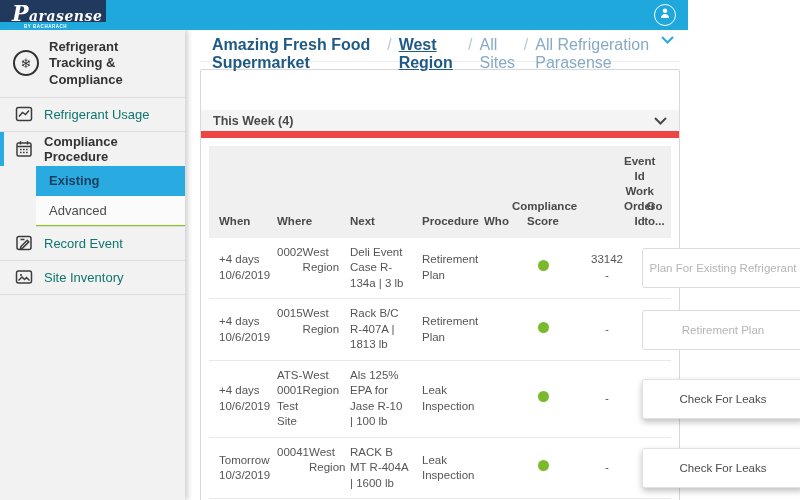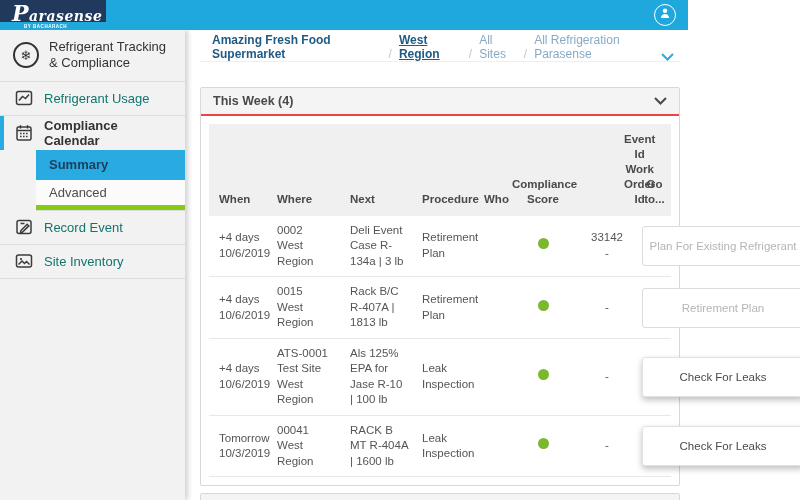--- a/index.html
+++ b/index.html
@@ -18,68 +18,68 @@
   .logo-script::first-letter { font-size:22px; }
   .logo-sub { display:block; font-size:4.5px; font-weight:bold; letter-spacing:.12em; margin:1px 0 0 12px; }
   .user-btn { width:22px; height:22px; border:1.6px solid #fff; border-radius:50%;
               display:flex; align-items:center; justify-content:center; cursor:pointer; background:transparent; }
 
   
   .sidebar { position:absolute; top:30px; left:0; bottom:0; width:185px; background:#f2f2f2;
              box-shadow:3px 0 5px rgba(0,0,0,.18); z-index:20; }
   .side-header { display:flex; align-items:center; gap:10px; padding:9px 10px 9px 13px;
                  border-bottom:1px solid #dcdcdc; }
-  .side-header-label { font-size:13px; font-weight:normal; color:#333; line-height:1.25; }
+  .side-header-label { font-size:13px; font-weight:bold; color:#333; line-height:1.25; }
   .ring-icon { flex:0 0 auto; width:26px; height:26px; border:2px solid #333; border-radius:50%;
                display:flex; align-items:center; justify-content:center; font-size:13px; color:#333; }
   .side-item { display:flex; align-items:center; gap:11px; height:34px; padding:0 10px 0 15px;
                border-bottom:1px solid #dcdcdc; cursor:pointer; }
   .side-item .lbl { font-size:13px; color:#0f766e; }
   .side-item.active { border-left:4px solid #29abe2; padding-left:11px; border-bottom:none; }
   .side-item.active .lbl { color:#333; font-weight:bold; }
   .submenu { background:#fbfbfb; border-bottom:1px solid #dcdcdc; margin-left:36px; }
   .sub-item { height:30px; display:flex; align-items:center; padding-left:13px; font-size:13px;
-              color:#4d4d4d; cursor:pointer; border-bottom:5px solid #84cc16; }
+              color:#4d4d4d; cursor:pointer; border-bottom:1px solid #84cc16; }
   .sub-item.selected { background:#29abe2; color:#1d3d5c; font-weight:bold; border-bottom:none; }
   .sicon { flex:0 0 18px; width:18px; height:18px; color:#3c3c3c; }
   .sicon svg { width:18px; height:18px; display:block; }
 
   
   .main { position:absolute; top:30px; left:185px; right:0; bottom:0; background:#fff; padding:6px 8px 0 15px; }
 
-  .breadcrumb { display:flex; align-items:flex-end; height:26px; padding:0 6px 0 12px; font-size:12px;
-                border-bottom:1px solid #efefef; margin-bottom:25px; }
+  .breadcrumb { display:flex; align-items:flex-start; height:26px; padding:0 6px 0 12px; font-size:16px;
+                border-bottom:1px solid #efefef; margin-bottom:7px; }
   .crumb { color:#1f5a85; text-decoration:none; cursor:pointer; }
   .crumb.b { font-weight:bold; }
   .crumb.u { font-weight:bold; text-decoration:underline; }
   .crumb.light { color:#86aac6; }
   .crumb-sep { color:#b9c8d4; margin:0 7px; }
   .breadcrumb .spacer { flex:1; }
   .chev { width:13px; height:8px; display:inline-block; }
   .chev svg { display:block; width:13px; height:8px; }
   .chev-blue { color:#29abe2; cursor:pointer; }
   .chev-gray { color:#4a4a4a; }
 
   .panel { border:1px solid #d8d8d8; border-radius:2px; margin-bottom:7px; background:#fff; }
   .panel-head { display:flex; align-items:center; justify-content:space-between; height:28px;
                 background:#f4f4f4; padding:0 12px; cursor:pointer; }
   .panel-title { font-size:12.5px; font-weight:bold; color:#4a4a4a; }
   .accordion { border:1px solid #d8d8d8; border-radius:2px; margin-bottom:7px; background:#f4f4f4; }
-  .panel > .panel-head { border-bottom:2px solid #ef4444; }
+  .panel > .panel-head { border-bottom:7px solid #ef4444;margin-top:40px; }
 
   .tablewrap { padding:8px; }
   .tgrid { display:grid; grid-template-columns:58px 73px 72px 62px 36px 66px 62px 1fr; }
   .thead { background:#f0f0f0; align-items:end; padding:8px 0 9px 0; min-height:78px; }
   .th { font-size:11.5px; font-weight:bold; color:#4a4a4a; line-height:1.3; padding:0 4px 0 10px; }
   .th.center { text-align:center; padding:0 2px; }
   .th .narrow { display:inline-block; max-width:40px;margin-left:46px; }
   .trow { align-items:center; border-bottom:1px solid #e8e8e8; padding:7px 0; min-height:52px; }
   .cell { font-size:11.5px; color:#555; line-height:1.35; padding:0 4px 0 10px; }
   .cell.center { text-align:center; padding:0 2px; }
-  .cell.where { align-self:stretch; display:flex; flex-direction:column; justify-content:space-between; }
+  .cell.where { align-self:stretch; display:flex; flex-direction:row; justify-content:space-between; }
   .dot { display:inline-block; width:11px; height:11px; border-radius:50%; }
   .goto-cell { display:flex; justify-content:center; align-items:center; padding:0 4px; }
   .goto-btn { width:162px; padding:13px 4px; background:#fff; border-radius:3px; font-size:11.5px;
               font-family:"Liberation Sans", sans-serif; cursor:pointer; }
   .goto-btn.disabled { border:1px solid #dcdcdc; color:#b5b5b5; }
   .goto-btn.enabled { border:1px solid #e2e2e2; color:#4a4a4a; box-shadow:0 3px 6px rgba(0,0,0,.25); }
 </style>
 </head>
 <body>
 
@@ -123,25 +123,25 @@
       <span class="sicon">
         <svg viewBox="0 0 18 18" fill="none" stroke="currentColor" stroke-width="1.5">
             <rect x="2" y="3" width="14" height="13" rx="1.5"></rect>
             <line x1="5.5" y1="1.2" x2="5.5" y2="4.5"></line>
             <line x1="12.5" y1="1.2" x2="12.5" y2="4.5"></line>
             <line x1="2" y1="6.5" x2="16" y2="6.5"></line>
             <line x1="5" y1="9.5" x2="13" y2="9.5" stroke-dasharray="1.6 1.4"></line>
             <line x1="5" y1="12.5" x2="13" y2="12.5" stroke-dasharray="1.6 1.4"></line>
           </svg>
       </span>
-      <span class="lbl">Compliance Calendar</span>
+      <span class="lbl">Compliance Procedure</span>
     </div>
 
     <div class="submenu">
-      <div class="sub-item selected">Summary</div>
+      <div class="sub-item selected">Existing</div>
       <div class="sub-item">Advanced</div>
     </div>
 
     <div class="side-item">
       <span class="sicon">
         <svg viewBox="0 0 18 18" fill="none" stroke="currentColor" stroke-width="1.5">
             <rect x="2" y="2.5" width="14" height="13" rx="2"></rect>
             <path d="M6 12.5 l6.2-6.2 1.6 1.6 -6.2 6.2 -2.2 .6 z"></path>
             <line x1="5.5" y1="5.5" x2="9.5" y2="5.5"></line>
           </svg>

